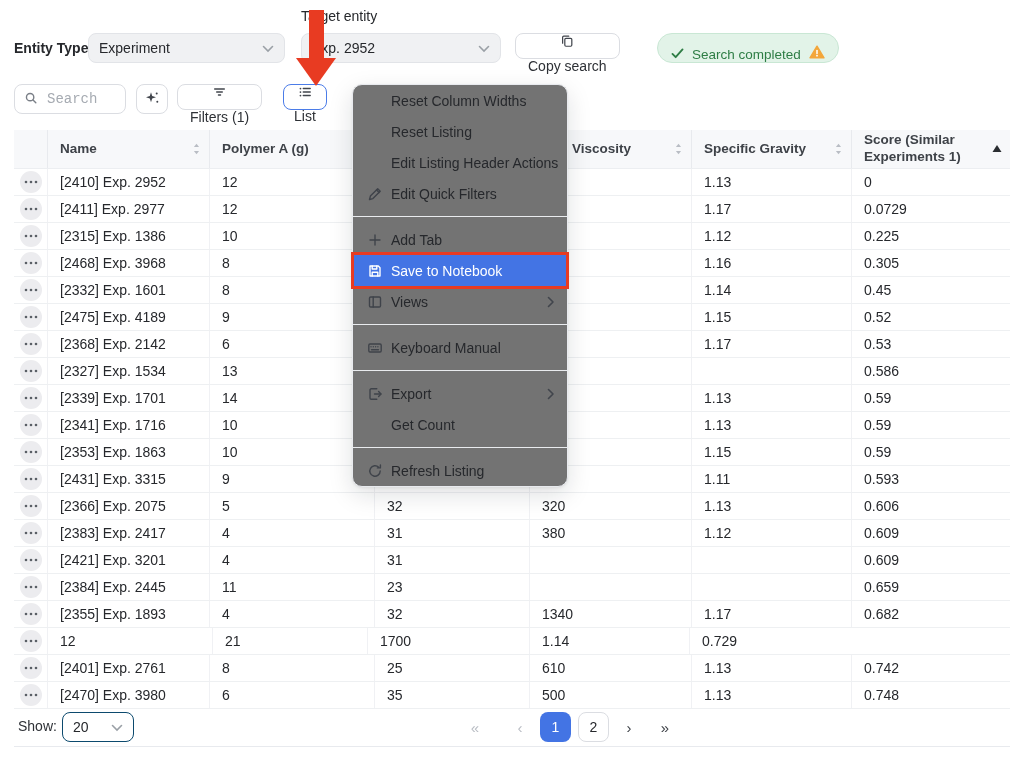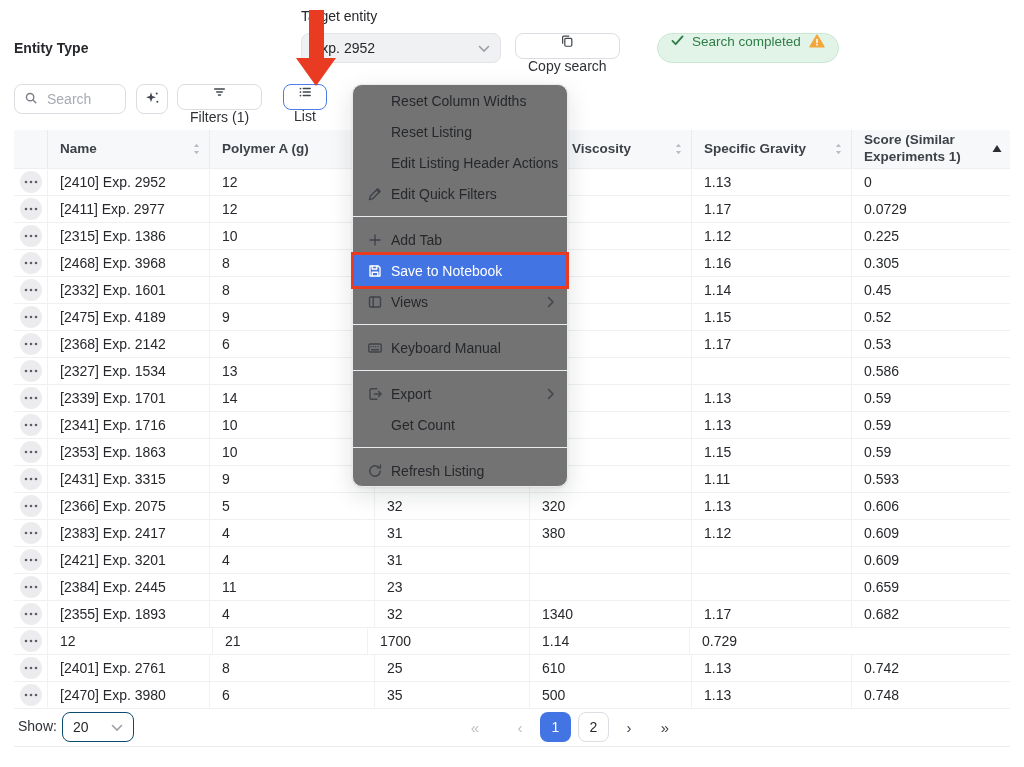--- a/index.html
+++ b/index.html
@@ -8,26 +8,26 @@
   .abs{position:absolute;}
 
   
   .lbl{font-size:14px;color:#26282c;}
   .lbl.bold{font-weight:700;}
   .gsel{height:30px;background:#f0f1f3;border:1px solid #e2e4e8;border-radius:8px;
     display:flex;align-items:center;justify-content:space-between;padding:0 10px;box-sizing:border-box;cursor:pointer;}
   .btn{height:26px;background:#fff;border:1px solid #dbdde2;border-radius:8px;display:flex;
     align-items:center;gap:7px;padding:0 12px;box-sizing:border-box;font-size:14px;color:#2e3136;cursor:pointer;flex-direction:column;}
   .badge{height:30px;background:#e2f3e8;border:1px solid #c9e7d4;border-radius:16px;display:flex;
-    align-items:flex-start;gap:8px;padding:0 13px;box-sizing:border-box;color:#2e7d45;font-size:13.5px;}
+    align-items:flex-end;gap:8px;padding:0 13px;box-sizing:border-box;color:#2e7d45;font-size:13.5px;}
 
   
   .searchbox{width:112px;height:30px;border:1px solid #dbdde2;border-radius:8px;display:flex;
     align-items:center;gap:7px;padding:0 9px;box-sizing:border-box;}
-  .searchbox input{border:none;outline:none;width:64px;font-size:14px;font-family:Liberation Sans, sans-serif;color:#26282c;background:transparent;}
+  .searchbox input{border:none;outline:none;width:64px;font-size:14px;font-family:Liberation Mono, monospace;color:#26282c;background:transparent;}
   .searchbox input::placeholder{color:#a6abb2;}
   .iconbtn{width:32px;height:30px;border:1px solid #dbdde2;border-radius:8px;background:#fff;
     display:flex;align-items:center;justify-content:center;box-sizing:border-box;cursor:pointer;}
   .listbtn{border:1.5px solid #4b7ce8;}
 
   
   #arrow-shaft{left:309px;top:10px;width:15px;height:49px;background:#e83b22;z-index:50;}
   #arrow-head{left:296px;top:58px;width:0;height:0;border-left:20px solid transparent;
     border-right:20px solid transparent;border-top:28px solid #e83b22;z-index:50;}
 
@@ -78,20 +78,26 @@
   .pg.page{width:31px;border-radius:8px;font-size:14px;}
   .pg.page.active{background:#4374e4;color:#fff;}
   .pg.page.inactive{background:#fff;border:1px solid #dbdde2;color:#26282c;}
 </style>
 </head>
 <body>
 
 <div id="app">
 
   <div class="abs lbl bold" style="left:14px;top:40px;">Entity Type</div>
+  <div class="abs gsel" style="left:88px;top:33px;width:197px;">
+    <span>Experiment</span>
+    <span><svg width="12" height="8" viewBox="0 0 12 8" fill="none" stroke="#9aa0a6" stroke-width="1.6" stroke-linecap="round">
+          <path d="M1.5 1.5L6 6l4.5-4.5"></path>
+        </svg></span>
+  </div>
   <div class="abs lbl" style="left:301px;top:8px;">Target entity</div>
   <div class="abs gsel" style="left:301px;top:33px;width:200px;">
     <span>Exp. 2952</span>
     <span><svg width="12" height="8" viewBox="0 0 12 8" fill="none" stroke="#9aa0a6" stroke-width="1.6" stroke-linecap="round">
           <path d="M1.5 1.5L6 6l4.5-4.5"></path>
         </svg></span>
   </div>
   <div class="abs btn" style="left:515px;top:33px;">
     <span><svg width="14" height="14" viewBox="0 0 16 16" fill="none" stroke="#41454c" stroke-width="1.4">
           <rect x="5.5" y="5" width="8" height="9" rx="1.3"></rect>

